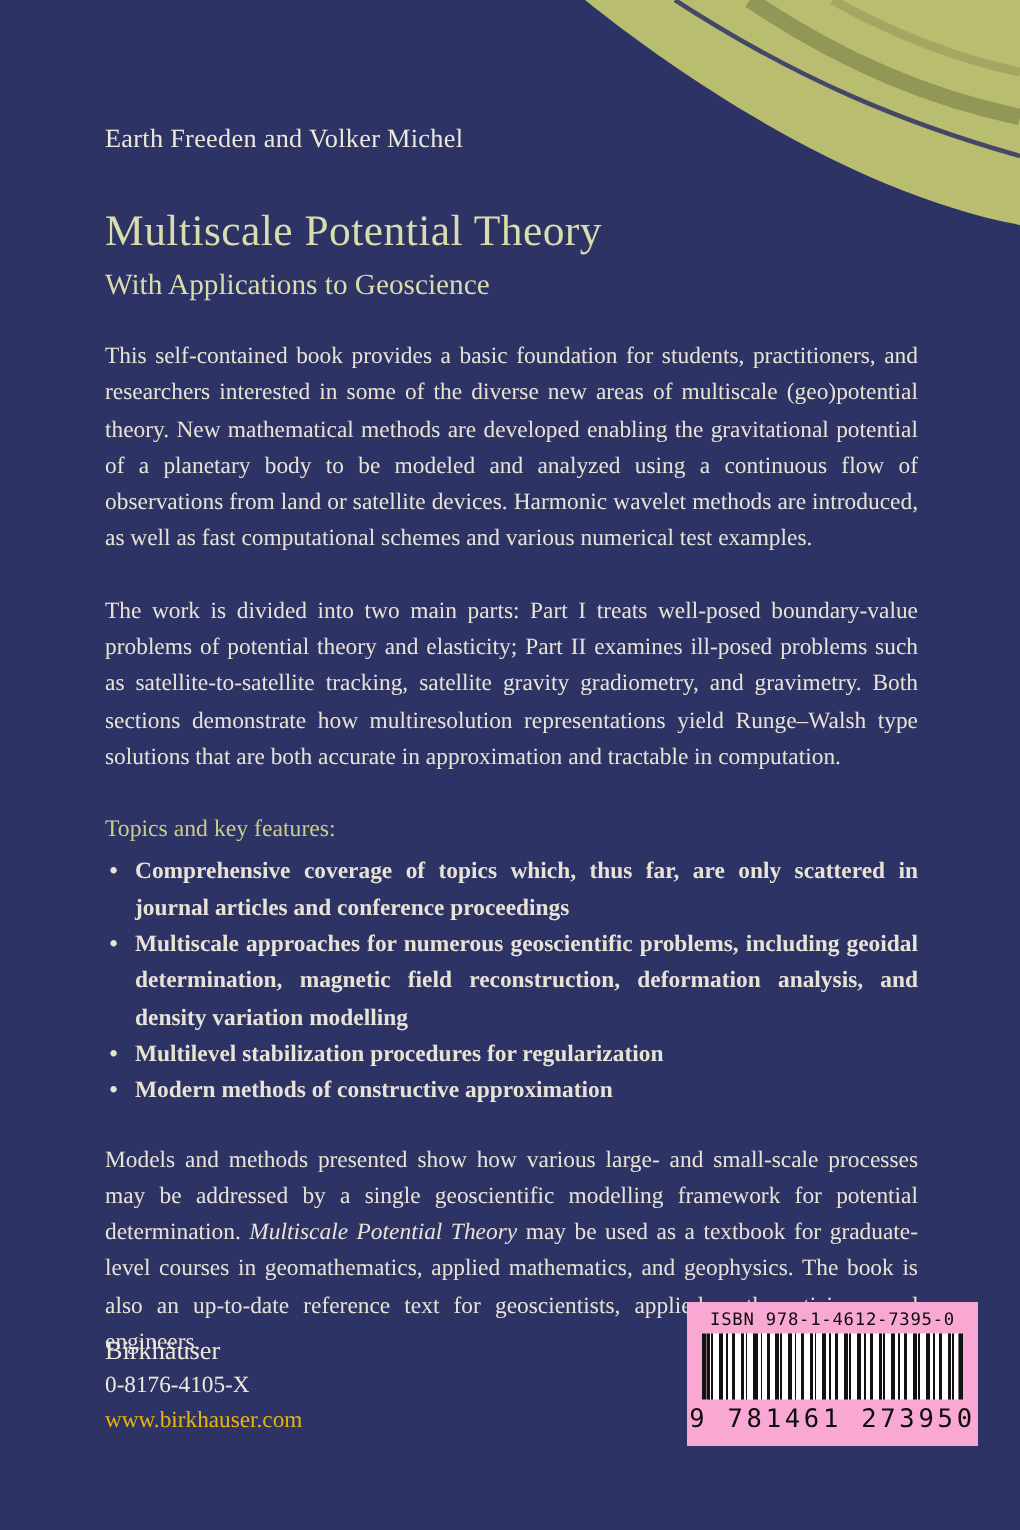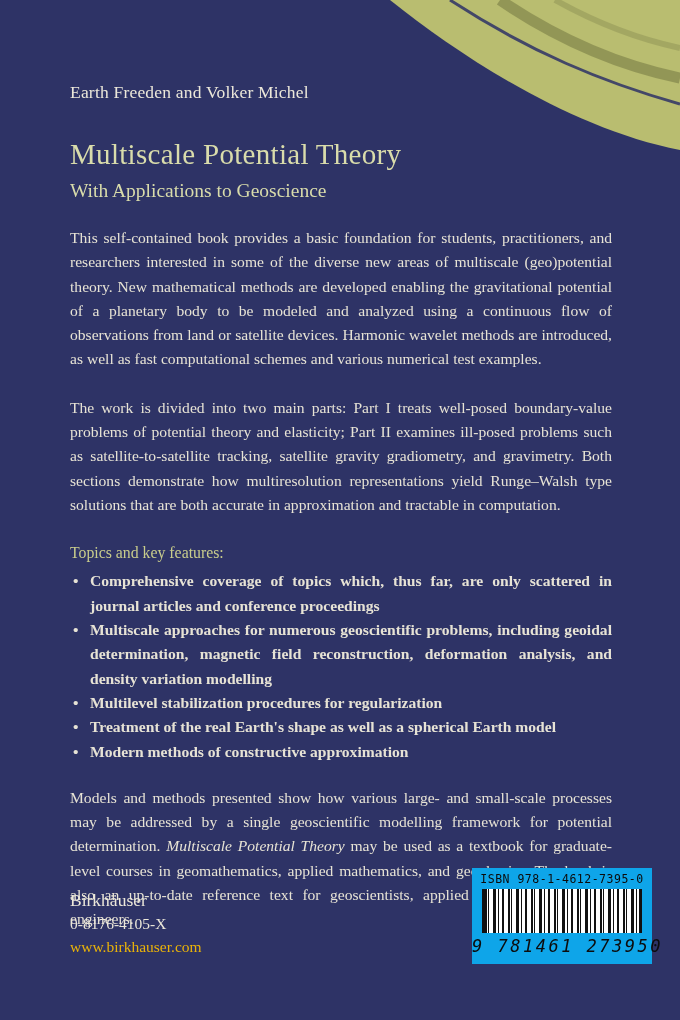--- a/index.html
+++ b/index.html
@@ -80,23 +80,23 @@
     bottom: 62px;
     line-height: 1.45;
   }
   .publisher .pname { font-size: 17.5px; color: #ece8da; }
   .publisher .pisbn { font-size: 15.5px; color: #ece8da; }
   .publisher .purl  { font-size: 15.5px; color: #eab308; }
   .barcode {
     position: absolute;
     right: 28px;
     bottom: 56px;
-    width: 180px;
+    width: 194px;
     height: 96px;
-    background: #0ea5e9;
+    background: #f9a8d4;
     color: #0c0c0c;
     font-family: "DejaVu Sans Mono", monospace;
     box-sizing: border-box;
     padding-top: 4px;
     margin-left: 24px;
   }
   .barcode .isbn-label {
     text-align: center;
     font-size: 11.5px;
     letter-spacing: 0.5px;
@@ -108,26 +108,25 @@
     border-left: 3px solid #111;
     border-right: 3px solid #111;
     background: repeating-linear-gradient(90deg,
       #111 0 2px,  #fff 2px 3px,
       #111 3px 4px, #fff 4px 8px,
       #111 8px 11px, #fff 11px 13px,
       #111 13px 14px, #fff 14px 17px,
       #111 17px 19px, #fff 19px 23px);
   }
   .barcode .digits {
-    text-align: right;
+    text-align: center;
     font-size: 17px;
     letter-spacing: 2.5px;
     margin-top: 3px;
     white-space: nowrap;
-    font-style: italic;
   }
 </style>
 </head>
 <body>
 
 <div class="cover">
 
   <svg class="swirl" width="330" height="170" viewBox="0 0 330 170" aria-hidden="true">
     <path d="M40,0 L330,0 L330,150 C225,130 115,60 40,0 Z" fill="#b9bd70"></path>
     <path d="M150,0 C212,42 272,66 330,78" fill="none" stroke="#85894e" stroke-width="11" opacity="0.75"></path>
@@ -146,21 +145,20 @@
     <p class="para">This self-contained book provides a basic foundation for students, practitioners, and researchers interested in some of the diverse new areas of multiscale (geo)potential theory. New mathematical methods are developed enabling the gravitational potential of a planetary body to be modeled and analyzed using a continuous flow of observations from land or satellite devices. Harmonic wavelet methods are introduced, as well as fast computational schemes and various numerical test examples.</p>
 
     <p class="para">The work is divided into two main parts: Part I treats well-posed boundary-value problems of potential theory and elasticity; Part II examines ill-posed problems such as satellite-to-satellite tracking, satellite gravity gradiometry, and gravimetry. Both sections demonstrate how multiresolution representations yield Runge–Walsh type solutions that are both accurate in approximation and tractable in computation.</p>
 
     <div class="topics-heading">Topics and key features:</div>
 
     <ul class="features">
       <li>Comprehensive coverage of topics which, thus far, are only scattered in journal articles and conference proceedings</li>
       <li>Multiscale approaches for numerous geoscientific problems, including geoidal determination, magnetic field reconstruction, deformation analysis, and density variation modelling</li>
       <li>Multilevel stabilization procedures for regularization</li>
-      <li>Treatment of the real Earth's shape as well as a spherical Earth model</li>
       <li>Modern methods of constructive approximation</li>
     </ul>
 
     <p class="para closing"><span>Models and methods presented show how various large- and small-scale processes may be addressed by a single geoscientific modelling framework for potential determination. </span><span class="it">Multiscale Potential Theory</span><span> may be used as a textbook for graduate-level courses in geomathematics, applied mathematics, and geophysics. The book is also an up-to-date reference text for geoscientists, applied mathematicians, and engineers.</span></p>
 
   </div>
 
   <div class="publisher">
     <div class="pname">Birkhäuser</div>
     <div class="pisbn">0-8176-4105-X</div>

